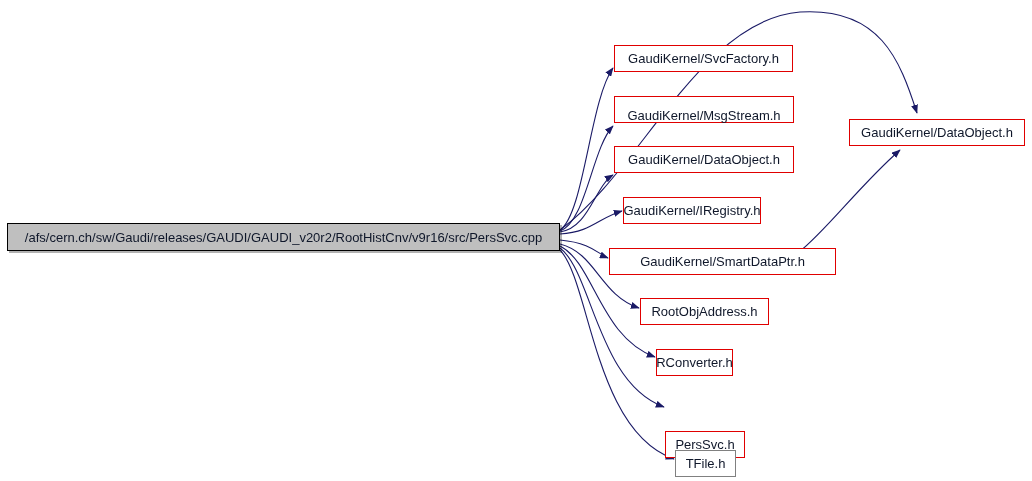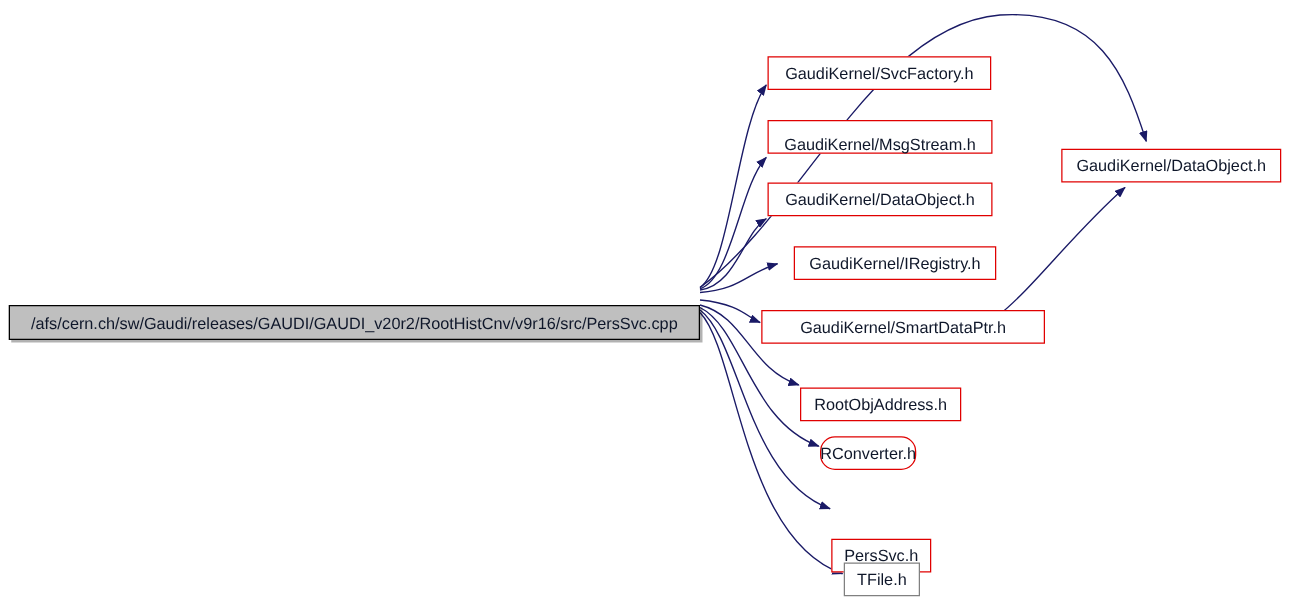--- a/index.html
+++ b/index.html
@@ -75,42 +75,42 @@
         <path d="M560,240 C592,243 598,254 608,258" fill="none" stroke="#1a1a66" stroke-width="1.1" marker-end="url(#arrow)"></path>
         <path d="M560,244 C596,253 600,295 639,308" fill="none" stroke="#1a1a66" stroke-width="1.1" marker-end="url(#arrow)"></path>
         <path d="M560,246 C594,263 600,337 655,357" fill="none" stroke="#1a1a66" stroke-width="1.1" marker-end="url(#arrow)"></path>
         <path d="M560,248 C592,272 598,383 664,407" fill="none" stroke="#1a1a66" stroke-width="1.1" marker-end="url(#arrow)"></path>
         <path d="M560,250 C590,281 594,431 674,459" fill="none" stroke="#1a1a66" stroke-width="1.1" marker-end="url(#arrow)"></path>
         <path d="M799,252 C825,232 860,185 900,150" fill="none" stroke="#1a1a66" stroke-width="1.1" marker-end="url(#arrow)"></path>
       </g>
   </svg>
 
   <div id="nodes">
-      <div class="node node-root" style="left: 7px; top: 223px; width: 553px; height: 28px; margin-top: 21px;">
+      <div class="node node-root" style="left: 7px; top: 223px; width: 553px; height: 28px;">
         <span class="node-label">/afs/cern.ch/sw/Gaudi/releases/GAUDI/GAUDI_v20r2/RootHistCnv/v9r16/src/PersSvc.cpp</span>
       </div>
       <div class="node node-doc" style="left: 614px; top: 45px; width: 179px; height: 27px;">
         <span class="node-label">GaudiKernel/SvcFactory.h</span>
       </div>
       <div class="node node-doc" style="left: 614px; top: 96px; width: 180px; height: 27px; align-items: flex-end;">
         <span class="node-label">GaudiKernel/MsgStream.h</span>
       </div>
       <div class="node node-doc" style="left: 614px; top: 146px; width: 180px; height: 27px;">
         <span class="node-label">GaudiKernel/DataObject.h</span>
       </div>
-      <div class="node node-doc" style="left: 623px; top: 197px; width: 162px; height: 27px; margin-left: 12px;">
+      <div class="node node-doc" style="left: 623px; top: 197px; width: 138px; height: 27px;">
         <span class="node-label">GaudiKernel/IRegistry.h</span>
       </div>
       <div class="node node-doc" style="left: 609px; top: 248px; width: 227px; height: 27px;">
         <span class="node-label">GaudiKernel/SmartDataPtr.h</span>
       </div>
-      <div class="node node-doc" style="left: 640px; top: 310px; width: 129px; height: 27px;">
+      <div class="node node-doc" style="left: 640px; top: 298px; width: 129px; height: 27px;">
         <span class="node-label">RootObjAddress.h</span>
       </div>
-      <div class="node node-doc" style="left: 656px; top: 349px; width: 77px; height: 27px; border-radius: 12px;">
+      <div class="node node-doc" style="left: 656px; top: 349px; width: 77px; height: 27px;">
         <span class="node-label">RConverter.h</span>
       </div>
       <div class="node node-doc" style="left: 665px; top: 399px; width: 80px; height: 27px; margin-top: 32px;">
         <span class="node-label">PersSvc.h</span>
       </div>
       <div class="node node-plain" style="left: 675px; top: 450px; width: 61px; height: 27px;">
         <span class="node-label">TFile.h</span>
       </div>
       <div class="node node-doc" style="left: 849px; top: 119px; width: 176px; height: 27px;">
         <span class="node-label">GaudiKernel/DataObject.h</span>

